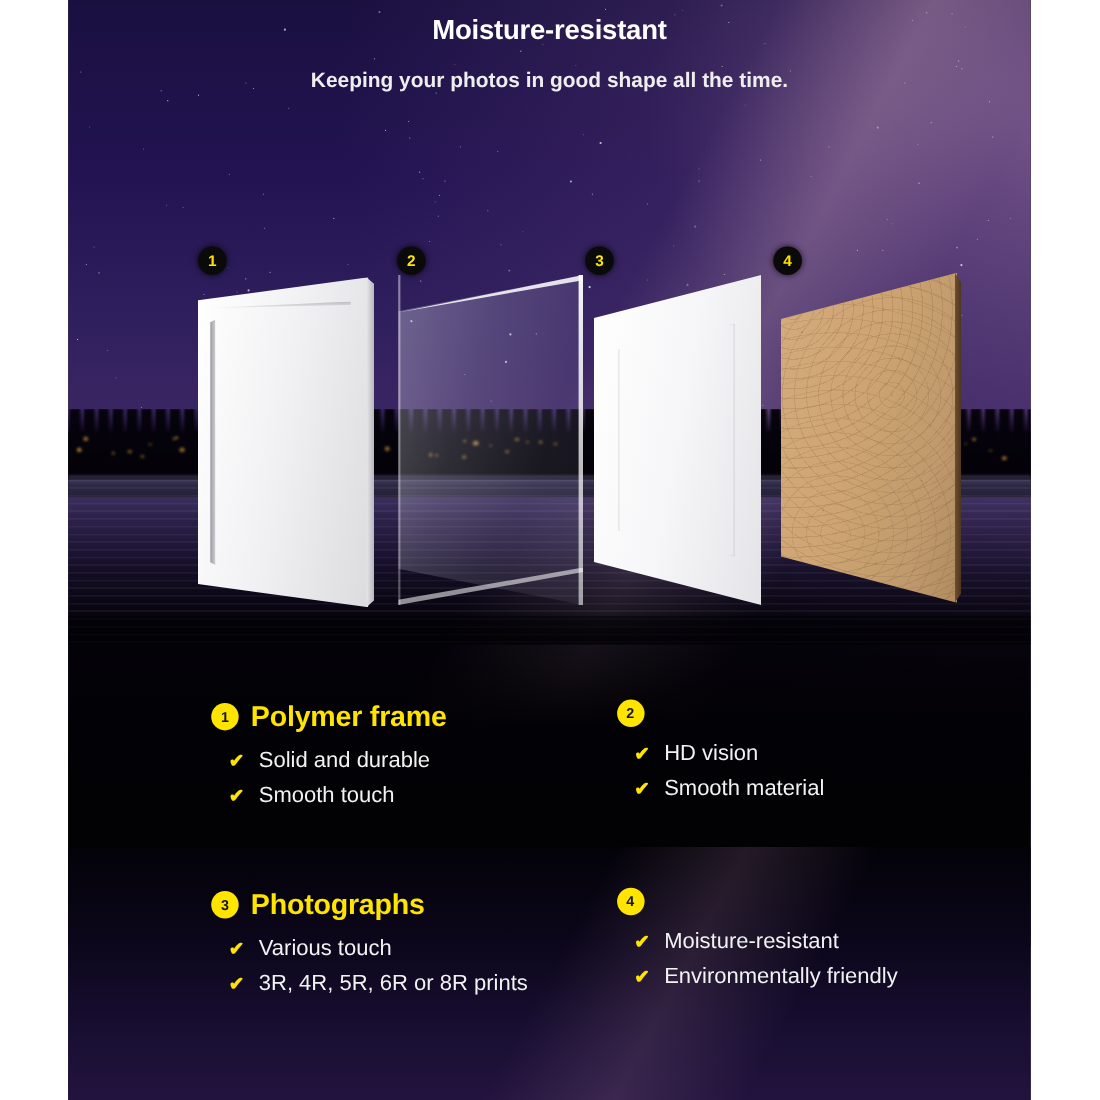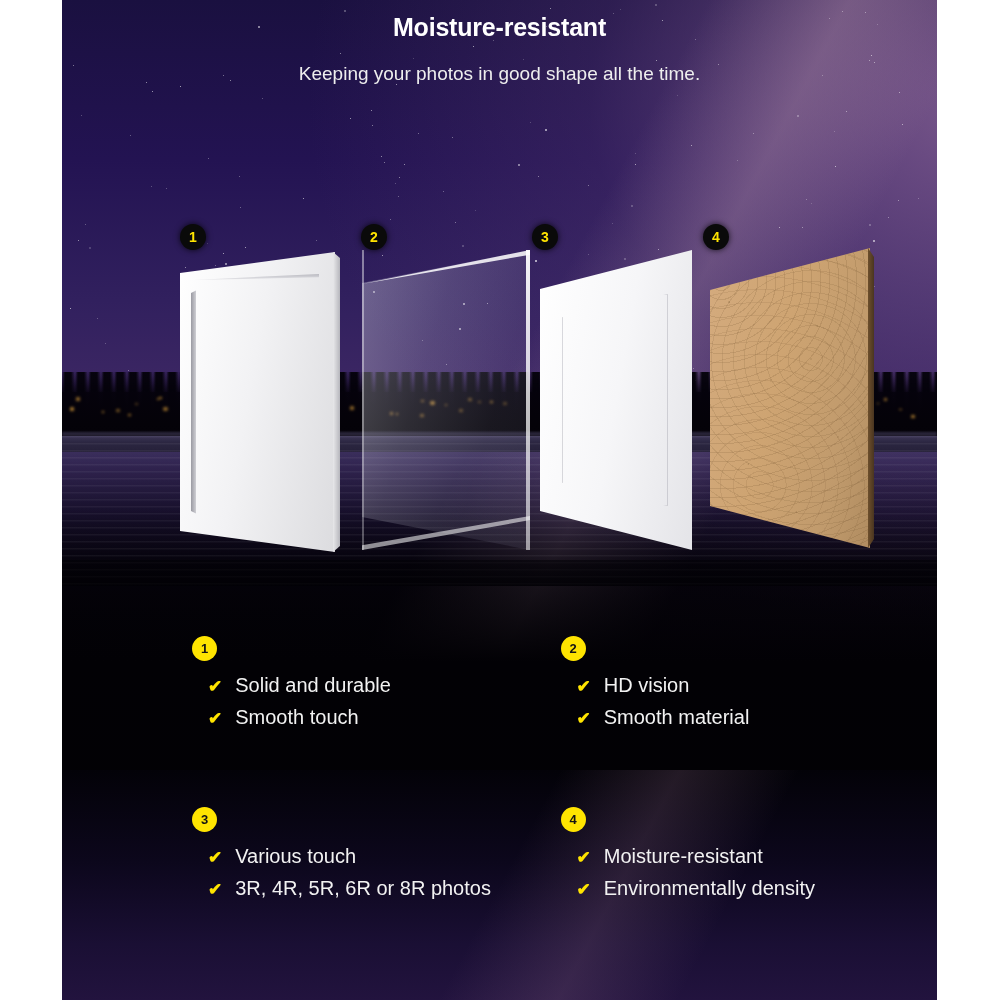--- a/index.html
+++ b/index.html
@@ -201,21 +201,21 @@
 
   
   .header { position:absolute; left:62px; top:0; width:875px; text-align:center; }
   .h-title {
     color:#ffffff; font-size:55px; font-weight:bold; letter-spacing:-1.2px;
     line-height:1; padding-top:38px;
   }
   .h-sub {
     color:#ffffff; font-size:25px; font-weight:bold; margin-top:13px; letter-spacing:-0.2px;
   }
-  .h-desc { color:#eeeeee; font-size:19px; margin-top:21px; font-weight:400; }
+  .h-desc { color:#eeeeee; font-size:19px; margin-top:21px; font-weight:700; }
 </style>
 </head>
 <body>
 
 <div id="page">
 
   <div class="scene">
     <div class="sky"></div>
     <div class="stars" id="starfield">
         <i class="st" style="left:499.8px;top:834.9px;width:1px;height:1px;opacity:0.80"></i>
@@ -525,20 +525,21 @@
     <div class="badge-top" style="left:118px; top:224px;">1</div>
     <div class="badge-top" style="left:299px; top:224px;">2</div>
     <div class="badge-top" style="left:470px; top:224px;">3</div>
     <div class="badge-top" style="left:641px; top:224px;">4</div>
 
     <div class="features" style="left:0;">
 
       <div class="feature">
         <div class="f-head">
           <span class="f-badge">1</span>
+          <span class="f-title">Polymer frame</span>
         </div>
         <ul class="f-list">
           <li class="f-item">
             <span class="check">✔</span>
             <span class="f-text">Solid and durable</span>
           </li>
           <li class="f-item">
             <span class="check">✔</span>
             <span class="f-text">Smooth touch</span>
           </li>
@@ -557,45 +558,46 @@
           <li class="f-item">
             <span class="check">✔</span>
             <span class="f-text">Smooth material</span>
           </li>
         </ul>
       </div>
 
       <div class="feature">
         <div class="f-head">
           <span class="f-badge">3</span>
+          <span class="f-title">Photographs</span>
         </div>
         <ul class="f-list">
           <li class="f-item">
             <span class="check">✔</span>
             <span class="f-text">Various touch</span>
           </li>
           <li class="f-item">
             <span class="check">✔</span>
-            <span class="f-text">3R, 4R, 5R, 6R or 8R photos</span>
+            <span class="f-text">3R, 4R, 5R, 6R or 8R prints</span>
           </li>
         </ul>
       </div>
 
       <div class="feature">
         <div class="f-head">
           <span class="f-badge">4</span>
         </div>
         <ul class="f-list">
           <li class="f-item">
             <span class="check">✔</span>
             <span class="f-text">Moisture-resistant</span>
           </li>
           <li class="f-item">
             <span class="check">✔</span>
-            <span class="f-text">Environmentally density</span>
+            <span class="f-text">Environmentally friendly</span>
           </li>
         </ul>
       </div>
 
     </div>
   </div>
 
   <div class="header">
     <div class="h-sub">Moisture-resistant</div>
     <div class="h-desc">Keeping your photos in good shape all the time.</div>

